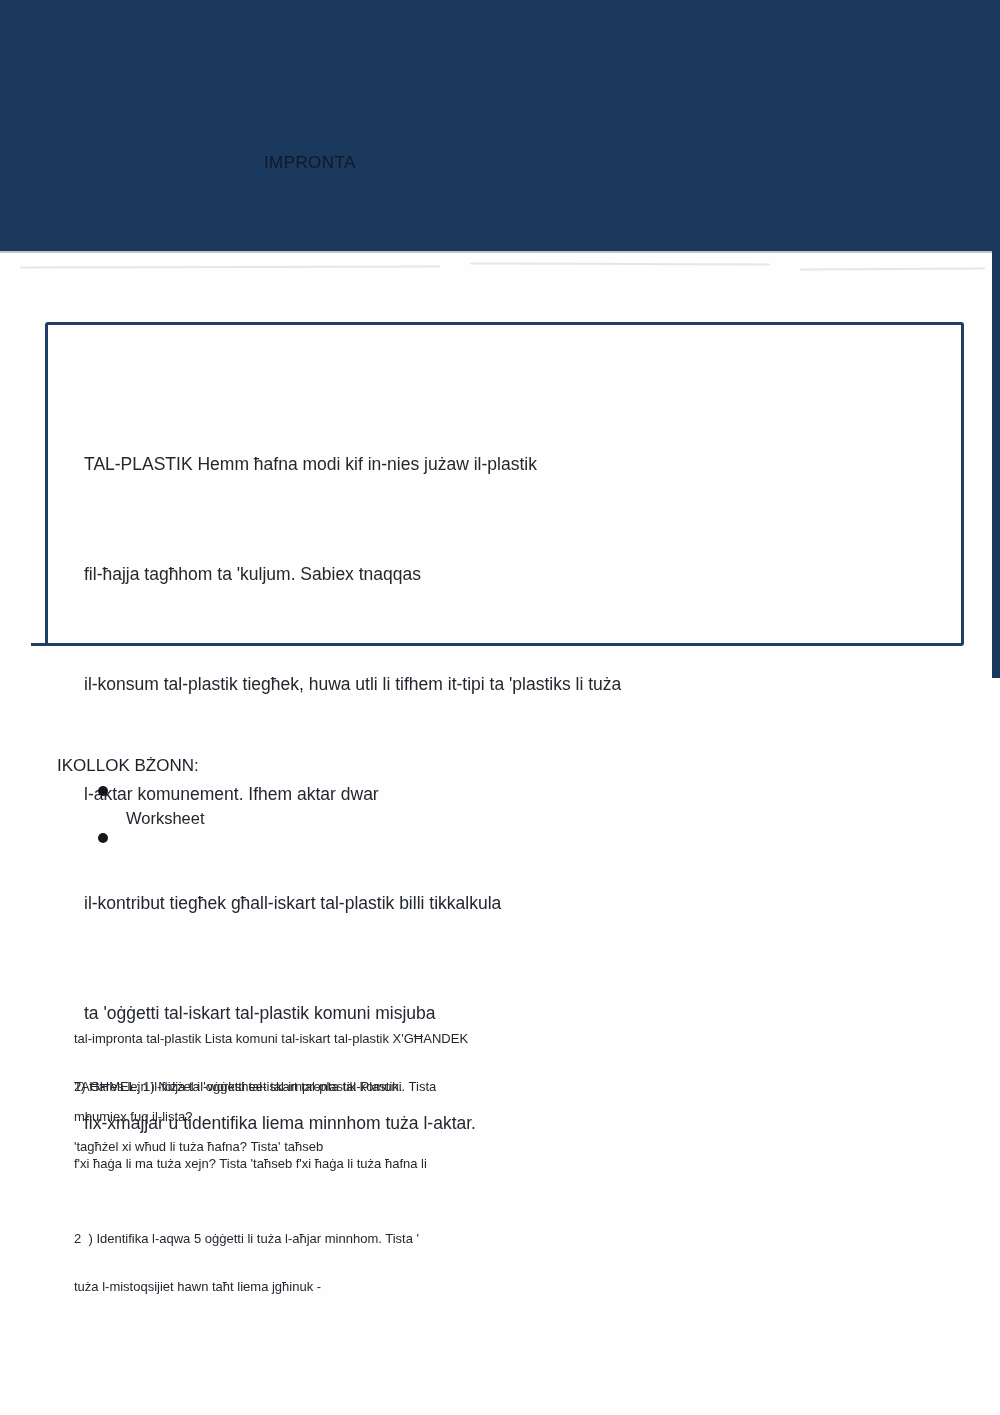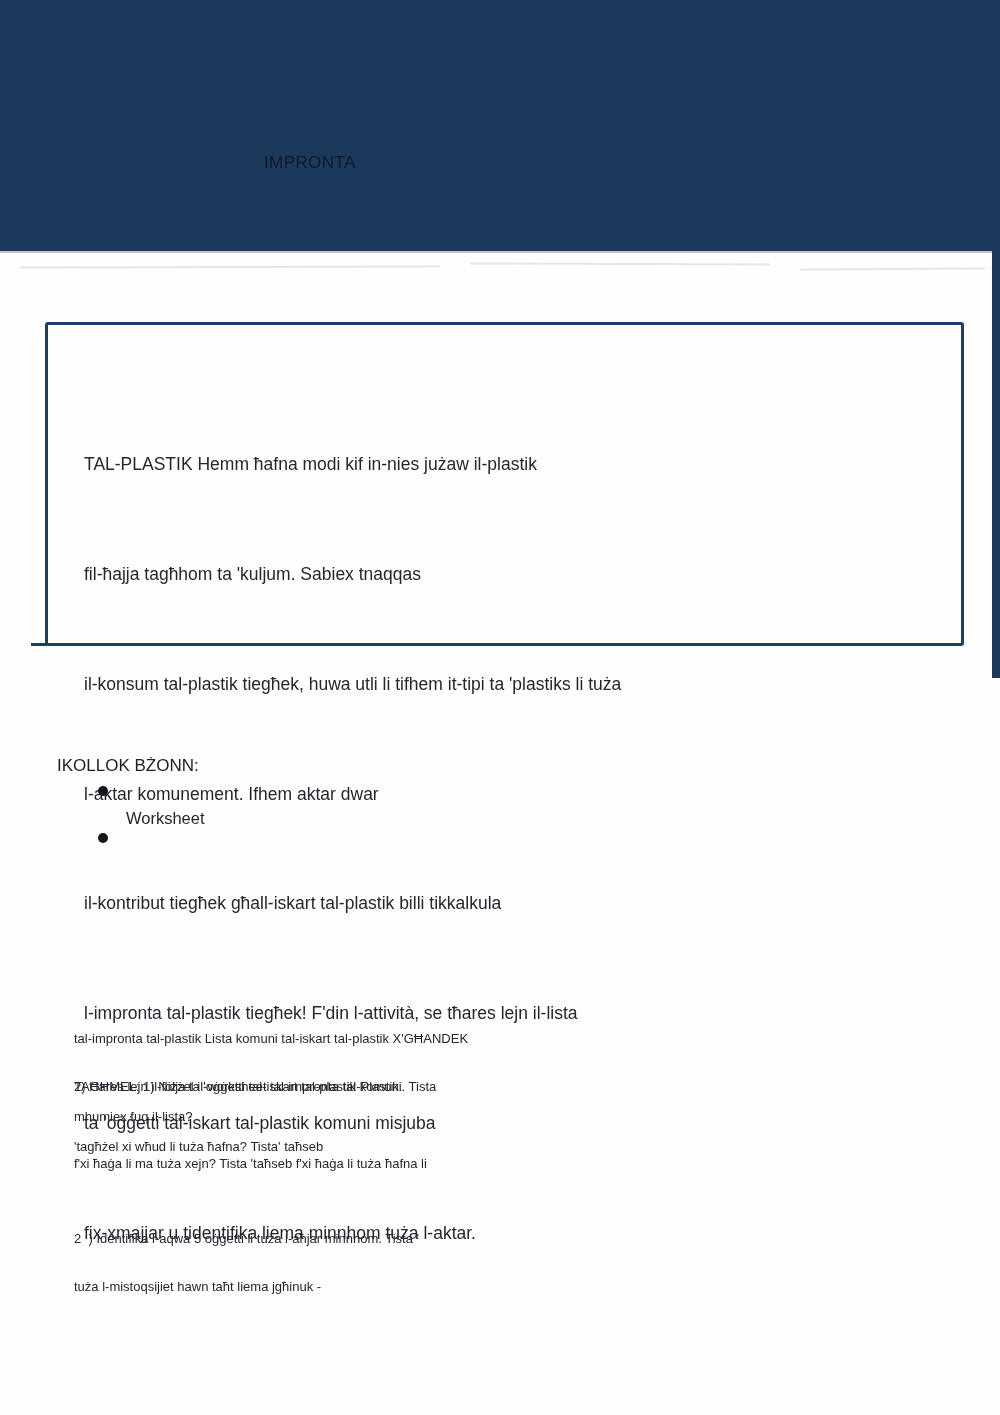--- a/index.html
+++ b/index.html
@@ -131,21 +131,20 @@
 
   <div class="intro-box"></div>
   <div class="box-tail"></div>
 
   <div class="intro-paragraph">
     <div>TAL-PLASTIK Hemm ħafna modi kif in-nies jużaw il-plastik</div>
     <div>fil-ħajja tagħhom ta 'kuljum. Sabiex tnaqqas</div>
     <div>il-konsum tal-plastik tiegħek, huwa utli li tifhem it-tipi ta 'plastiks li tuża</div>
     <div>l-aktar komunement. Ifhem aktar dwar</div>
     <div>il-kontribut tiegħek għall-iskart tal-plastik billi tikkalkula</div>
-    <div>l-impronta tal-plastik tiegħek! F'din l-attività, se tħares lejn il-lista</div>
     <div>ta 'oġġetti tal-iskart tal-plastik komuni misjuba</div>
     <div>fix-xmajjar u tidentifika liema minnhom tuża l-aktar.</div>
   </div>
 
   <div class="needs-heading">IKOLLOK BŻONN:</div>
   <div class="bullet b1"></div>
   <div class="needs-item">Worksheet</div>
   <div class="bullet b2"></div>
 
   <div class="t t1">tal-impronta tal-plastik Lista komuni tal-iskart tal-plastik X'GĦANDEK</div>

